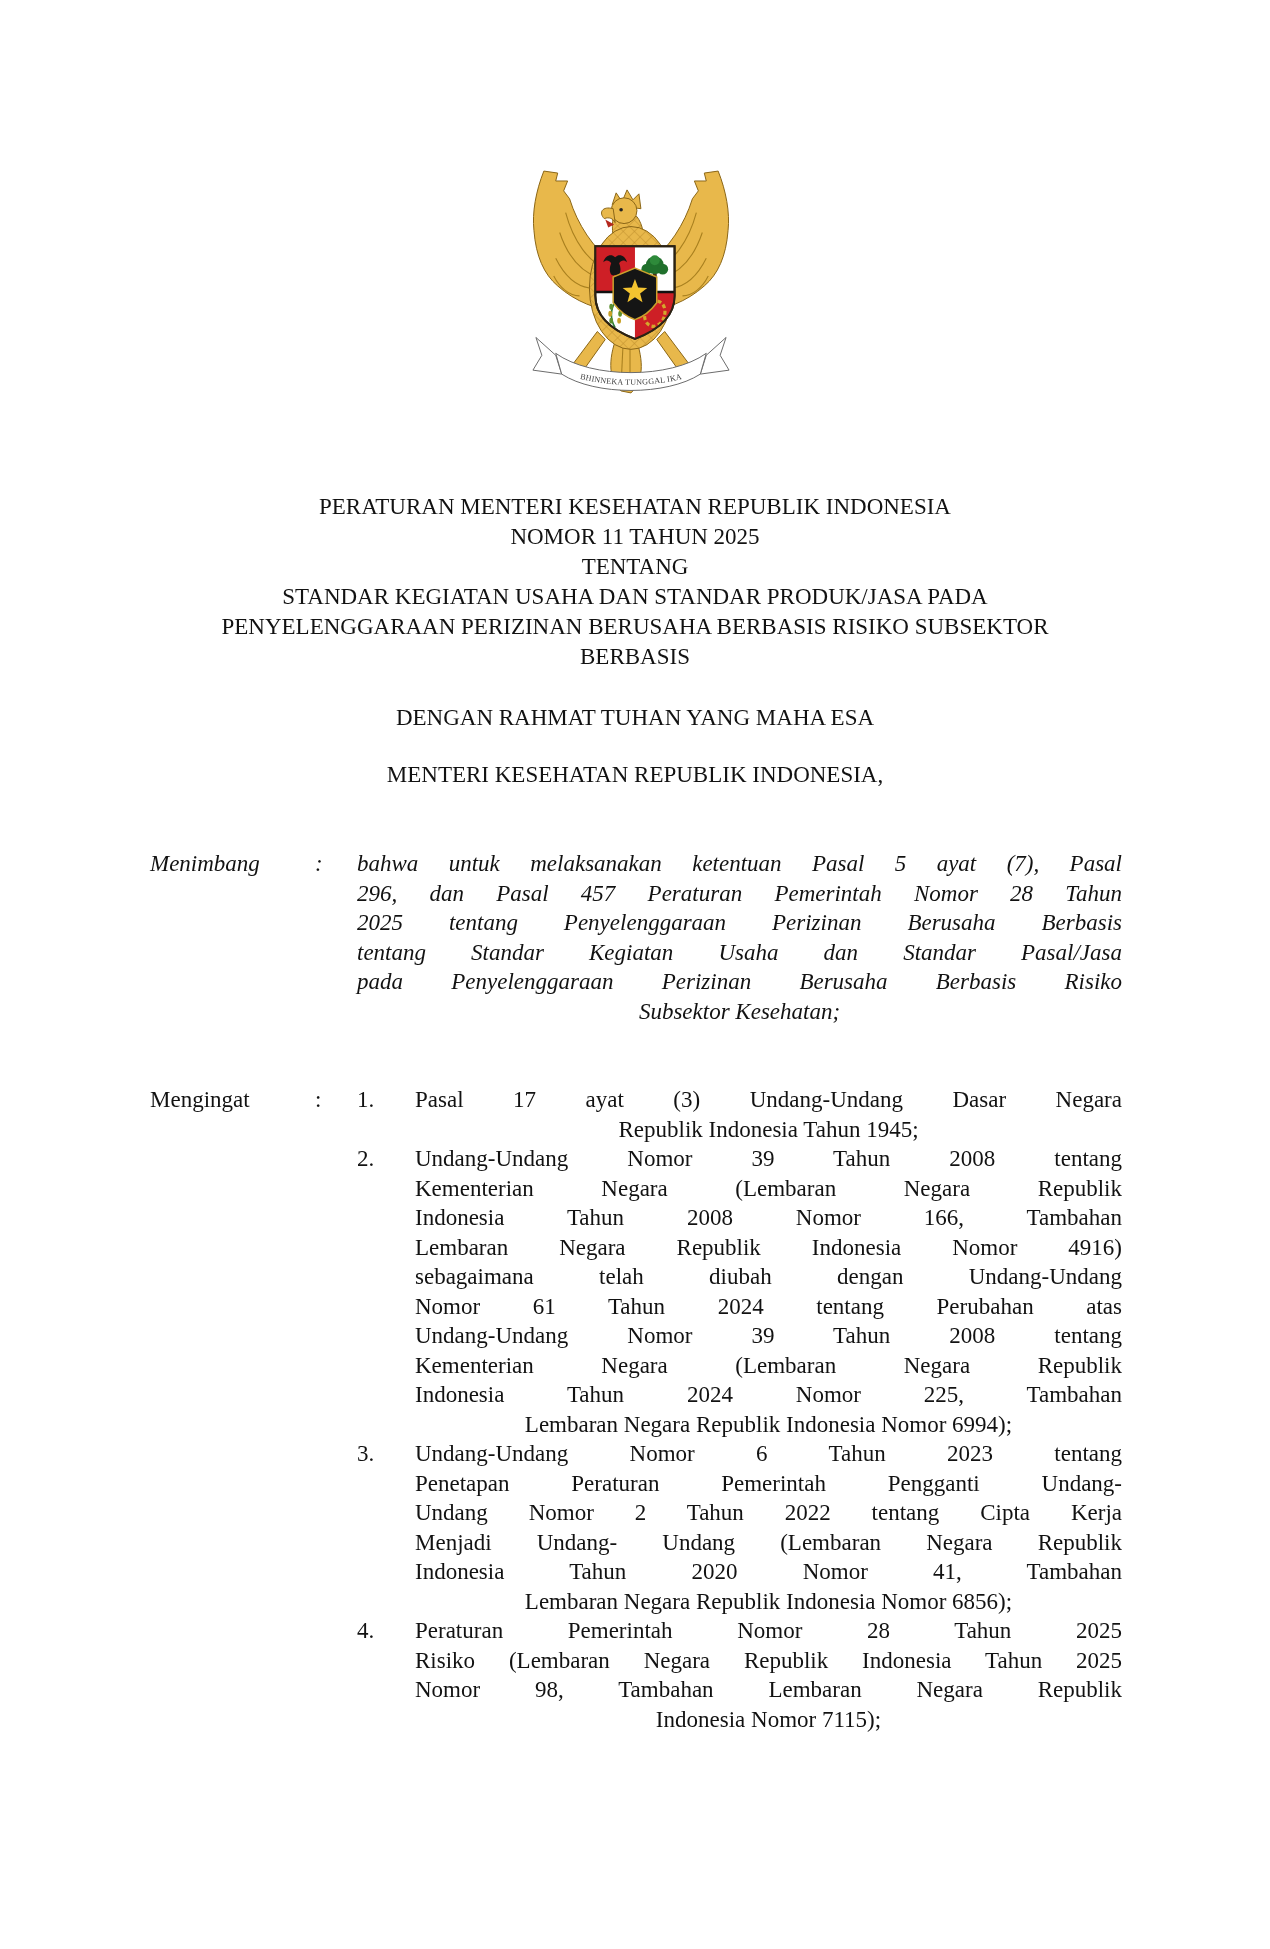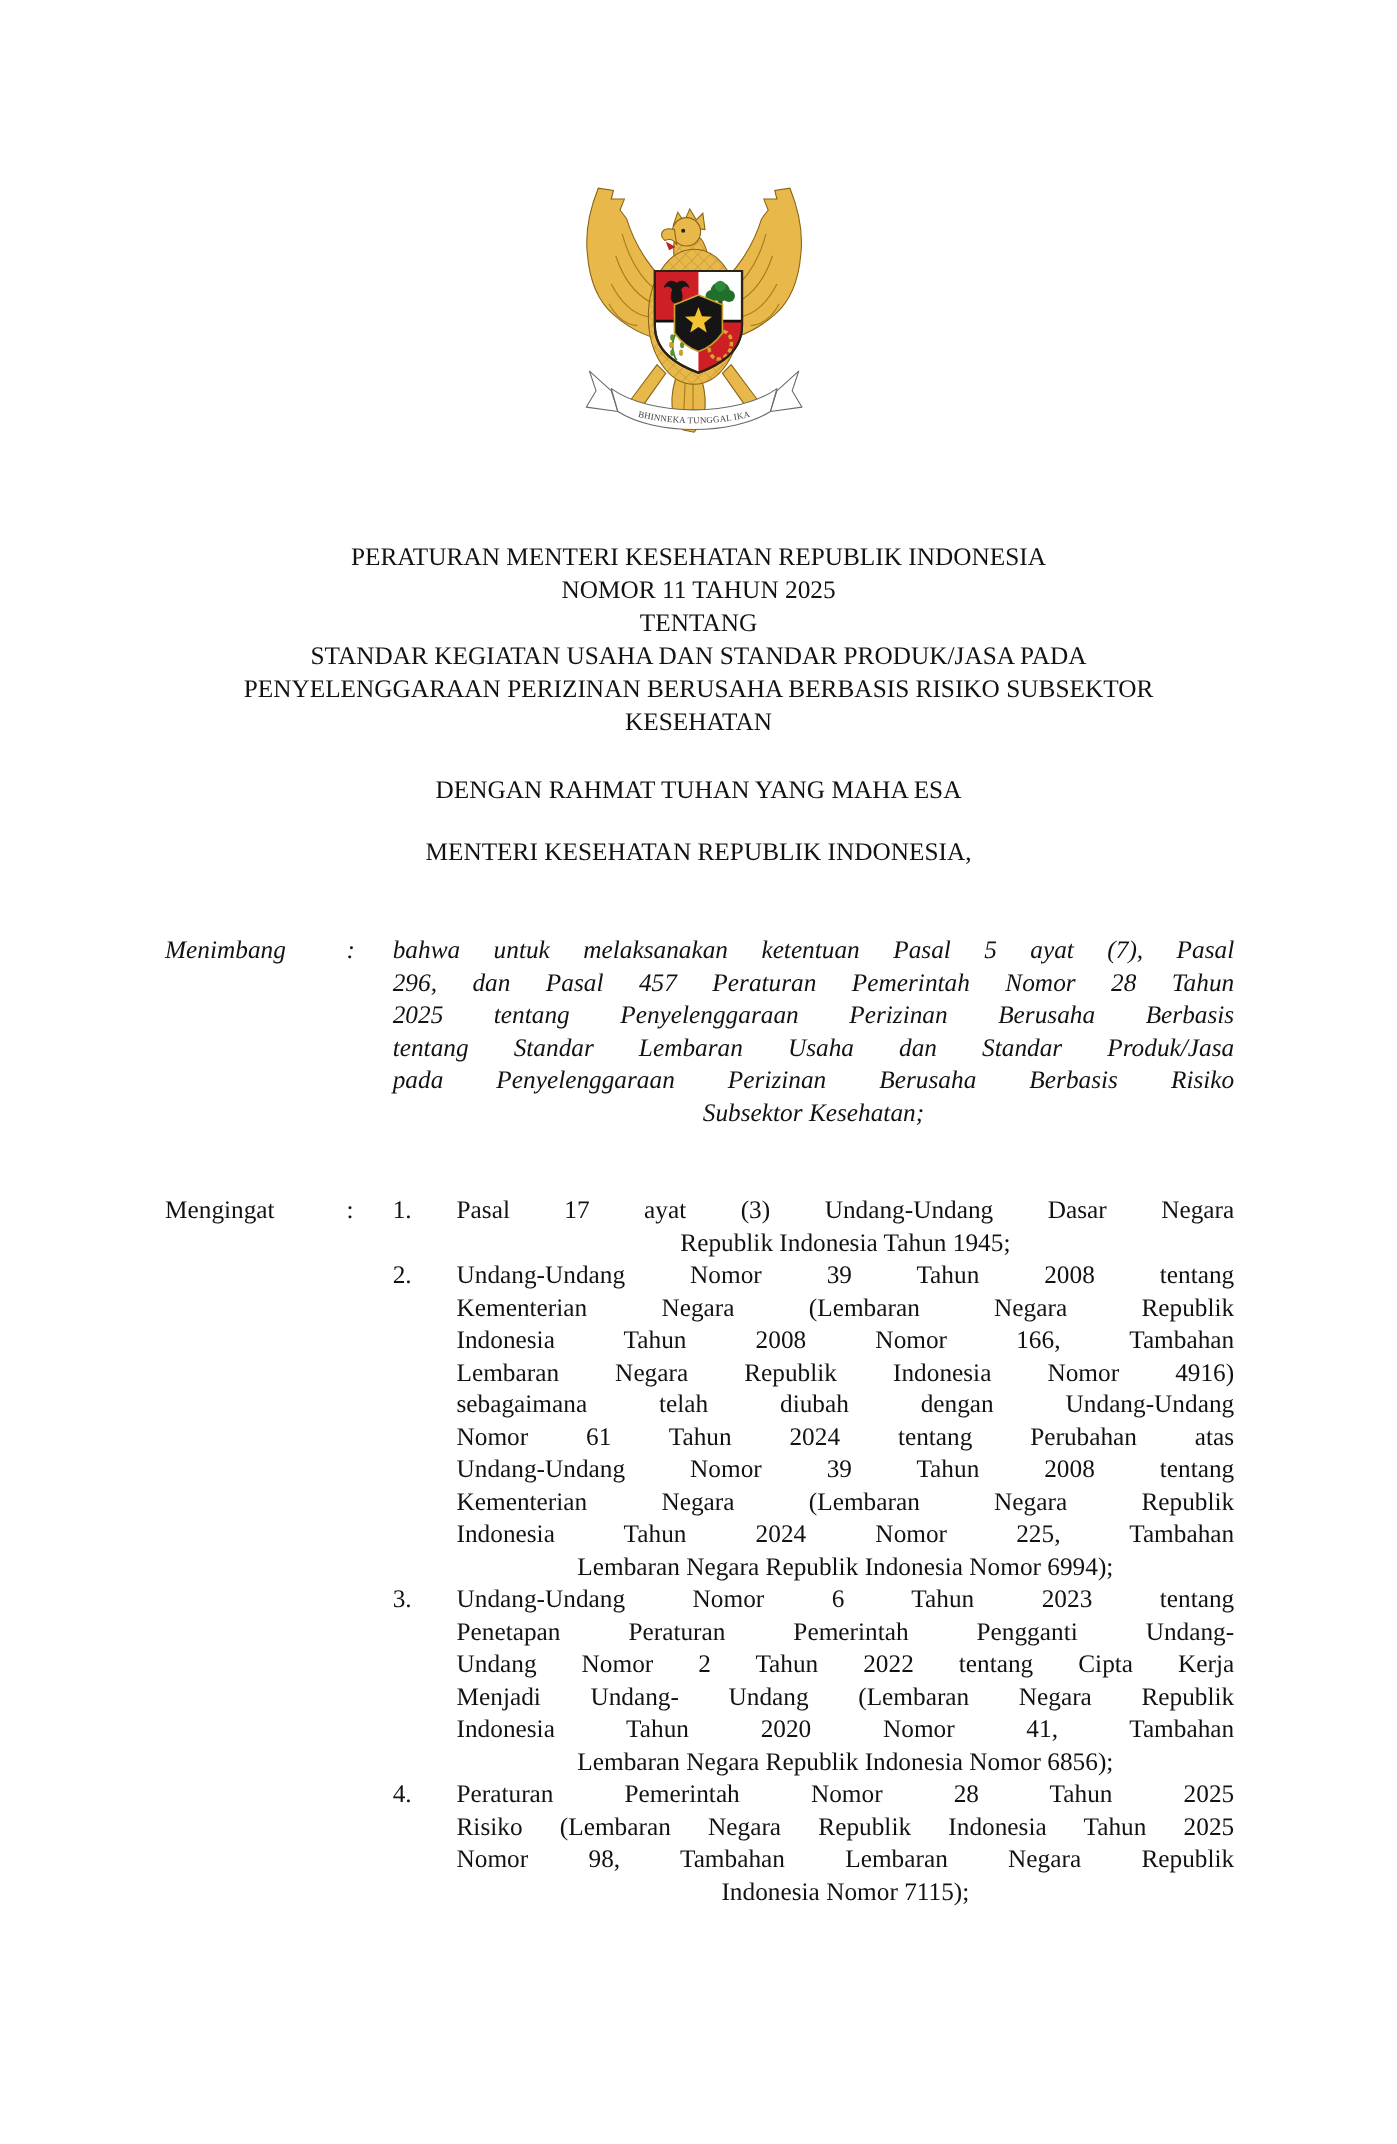--- a/index.html
+++ b/index.html
@@ -160,35 +160,35 @@
       </text>
     </g>
   </svg>
 
   <div class="title-block">
       <div class="line">PERATURAN MENTERI KESEHATAN REPUBLIK INDONESIA</div>
       <div class="line">NOMOR 11 TAHUN 2025</div>
       <div class="line">TENTANG</div>
       <div class="line">STANDAR KEGIATAN USAHA DAN STANDAR PRODUK/JASA PADA</div>
       <div class="line">PENYELENGGARAAN PERIZINAN BERUSAHA BERBASIS RISIKO SUBSEKTOR</div>
-      <div class="line">KESEHATAN</div>
+      <div class="line">BERBASIS</div>
     </div>
 
   <div class="motto">DENGAN RAHMAT TUHAN YANG MAHA ESA</div>
 
   <div class="authority">MENTERI KESEHATAN REPUBLIK INDONESIA,</div>
 
   <div class="clause clause-menimbang">
     <div class="clause-label">Menimbang</div>
     <div class="clause-colon">:</div>
     <div class="clause-body">
         <div class="line just">bahwa untuk melaksanakan ketentuan Pasal 5 ayat (7), Pasal</div>
         <div class="line just">296, dan Pasal 457 Peraturan Pemerintah Nomor 28 Tahun</div>
         <div class="line just">2025 tentang Penyelenggaraan Perizinan Berusaha Berbasis</div>
-        <div class="line just">tentang Standar Lembaran Usaha dan Standar Produk/Jasa</div>
+        <div class="line just">tentang Standar Kegiatan Usaha dan Standar Pasal/Jasa</div>
         <div class="line just">pada Penyelenggaraan Perizinan Berusaha Berbasis Risiko</div>
         <div class="line">Subsektor Kesehatan;</div>
       </div>
   </div>
 
   <div class="clause clause-mengingat">
     <div class="clause-label">Mengingat</div>
     <div class="clause-colon">:</div>
     <div class="clause-body">
         <div class="list-item">

